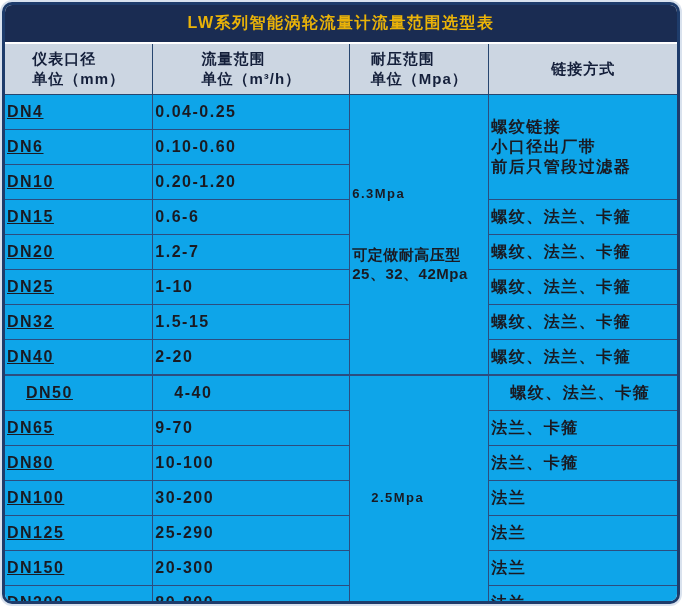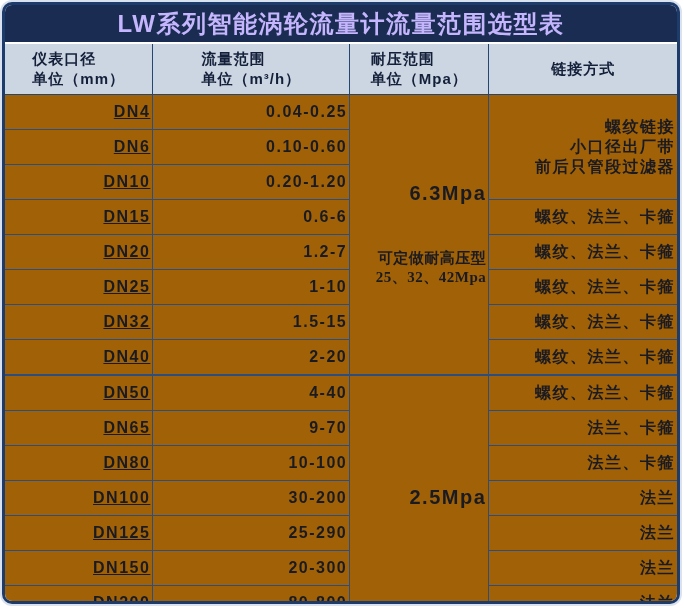--- a/index.html
+++ b/index.html
@@ -8,49 +8,49 @@
     font-family:"Liberation Sans","DejaVu Sans",sans-serif;
     -webkit-font-smoothing:antialiased;
   }
   .card{
     position:absolute;left:2px;top:2px;width:678px;height:602px;
     box-sizing:border-box;border:3px solid #1e3c6b;border-radius:10px;
     overflow:hidden;background:#ffffff;
     box-shadow:0 0 0 2px #d9e2ee;
   }
   .titlebar{
-    height:37px;background:#1a2c52;color:#c4b5fd;
+    height:37px;background:#1a2c52;color:#eab308;
     display:flex;align-items:center;justify-content:center;
-    font-size:24px;font-weight:bold;letter-spacing:1.5px;
+    font-size:16px;font-weight:bold;letter-spacing:1.5px;
     border-bottom:2px solid #ffffff;
   }
   table.spec{
     width:100%;border-collapse:collapse;table-layout:fixed;
   }
   table.spec th{
     background:#ccd6e2;height:46px;padding:2px 4px;
     border:1.5px solid #27466f;border-top:none;
     color:#141f3a;font-size:15px;font-weight:bold;
     text-align:center;vertical-align:middle;letter-spacing:1px;
   }
   table.spec th .hlines{display:inline-block;text-align:left;line-height:20px;}
   table.spec td{
-    border:1.5px solid #2c4d7f;background:#a16207;
-    height:34px;padding:0 2px;text-align:right;vertical-align:middle;
+    border:1.5px solid #2c4d7f;background:#0ea5e9;
+    height:34px;padding:0 2px;text-align:left;vertical-align:middle;
     color:#1a1a22;font-size:16px;font-weight:bold;letter-spacing:1.5px;
     overflow:hidden;
   }
   table.spec th:first-child, table.spec td:first-child{border-left:none;text-decoration:underline;}
   table.spec th:last-child,  table.spec td:last-child{border-right:none;}
   table.spec tr:last-child td{border-bottom:none;}
   td.conn{font-size:14px;letter-spacing:1px;}
   td.conn .clines{line-height:20px;}
   td.pressure{font-size:17px;letter-spacing:1px;}
-  td.pressure .p-main{font-size:20px;font-weight:bold;}
-  td.pressure .p-note{margin-top:44px;font-size:15px;line-height:19px;letter-spacing:0.5px;font-family:Liberation Serif, serif;}
+  td.pressure .p-main{font-size:13px;font-weight:bold;}
+  td.pressure .p-note{margin-top:44px;font-size:15px;line-height:19px;letter-spacing:0.5px;}
   td.pressure .p-note:empty{display:none;}
   tr.section-break td{border-top:2.5px solid #2c4d7f;padding-left:21px;}
 </style>
 </head>
 <body>
 
 <div class="card">
   <div class="titlebar">LW系列智能涡轮流量计流量范围选型表</div>
   <table class="spec">
     <colgroup>

